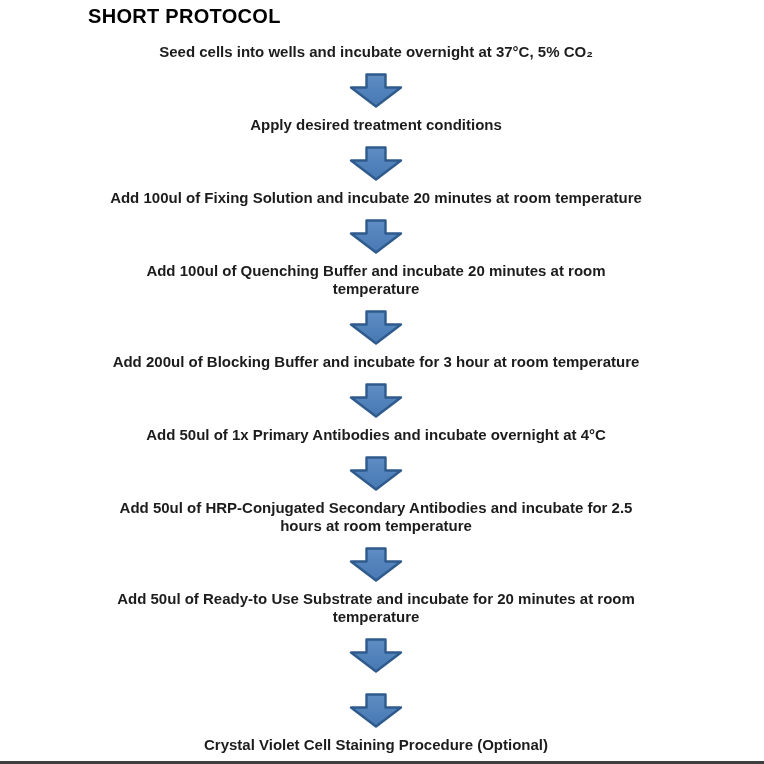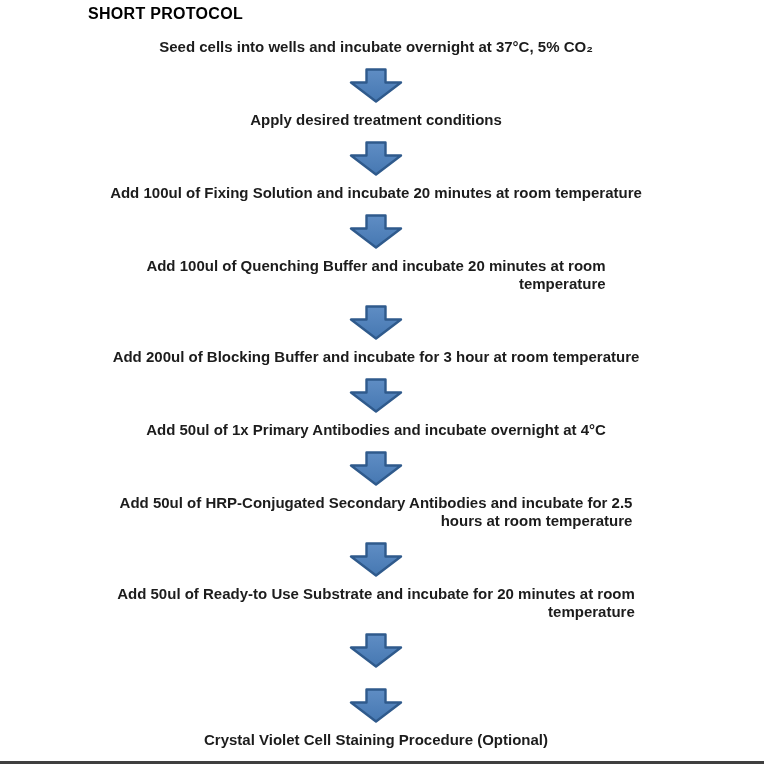--- a/index.html
+++ b/index.html
@@ -7,38 +7,38 @@
   .page {
     position: relative;
     width: 764px;
     height: 764px;
     background: #ffffff;
     overflow: hidden;
     font-family: "Liberation Sans", "DejaVu Sans", sans-serif;
   }
   .title {
     padding: 5px 0 0 88px;
-    font-size: 16px;
+    font-size: 20px;
     font-weight: bold;
     color: #000000;
     letter-spacing: 0.3px;
   }
   .flow {
     display: flex;
     flex-direction: column;
     align-items: center;
     margin-top: 15px;
     padding-right: 12px;
   }
   .step {
     font-size: 15px;
     font-weight: bold;
     color: #1c1c1c;
     line-height: 18px;
-    text-align: right;
+    text-align: center;
     white-space: pre-line;
   }
   .arrow {
     display: block;
     width: 56px;
     height: 35px;
     margin: 12px 0 8px 0;
     flex: 0 0 auto;
   }
   .bottom-bar {

